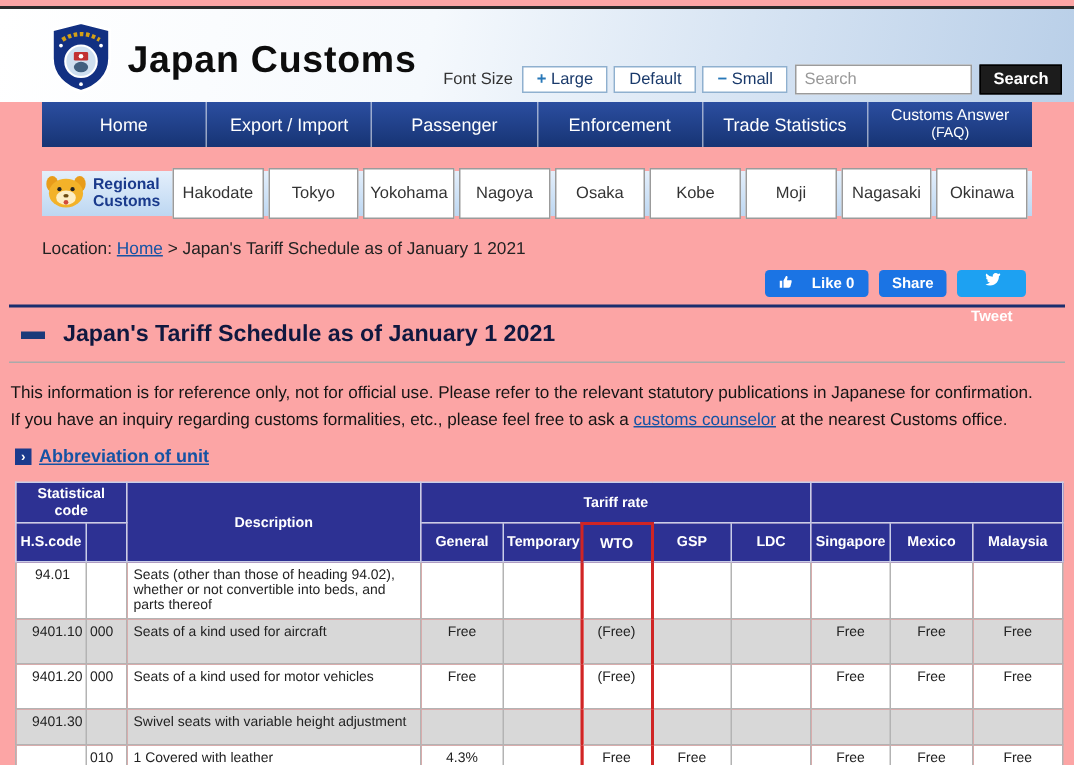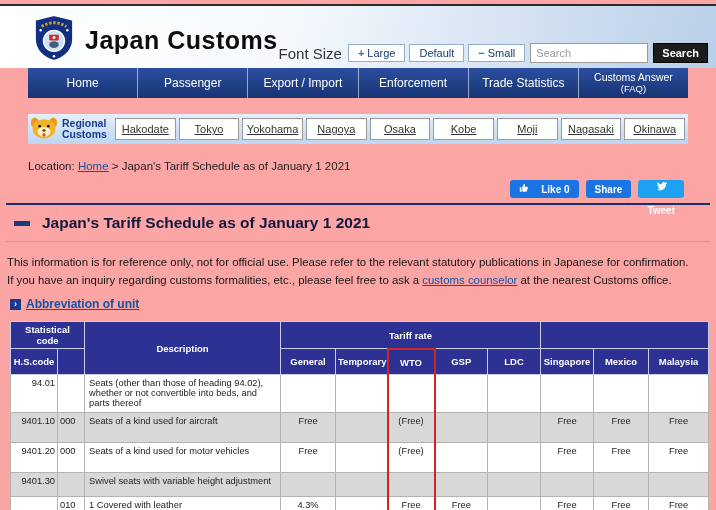--- a/index.html
+++ b/index.html
@@ -13,21 +13,21 @@
 
   
   .site-header {
     height:62px; position:relative;
     background: linear-gradient(100deg,#ffffff 0%,#f5f9fd 40%,#d4e2f2 72%,#b9cfe8 100%);
   }
   .brand { position:absolute; left:33px; top:8px; display:flex; align-items:center; cursor:pointer; }
   .logo { margin-right:10px; }
   .site-title { font-size:25px; font-weight:bold; color:#0d0d0d; letter-spacing:0.5px; }
   .header-controls { position:absolute; right:8px; bottom:5px; display:flex; align-items:center; gap:5px; }
-  .fs-label { font-size:15px; color:#333; margin-right:1px; }
+  .fs-label { font-size:11px; color:#333; margin-right:1px; }
   .fs-buttons { display:flex; gap:4px; }
   .fs-btn {
     font-family:inherit; font-size:11px; color:#1a3a6b; background:#fff;
     border:1px solid #8fb0cf; padding:2px 9px; cursor:pointer; display:flex; align-items:center;
   }
   .fs-sign { color:#2878b8; font-weight:bold; margin-right:3px; }
   .fs-sign:empty { display:none; margin:0; }
   .search-input {
     width:118px; height:20px; border:1px solid #9b9b9b; font-family:inherit;
     font-size:11px; padding:0 5px; color:#333; background:#fff;
@@ -56,21 +56,21 @@
     margin:16px 28px; height:30px; display:flex; align-items:center;
     background:linear-gradient(#e4effb,#bdd7f2); padding-left:2px;
   }
   .mascot { margin-right:4px; flex:none; }
   .regional-label {
     font-size:10.5px; line-height:1.05; color:#1a3a8c; font-weight:bold; margin-right:8px; flex:none;
   }
   .office-buttons { display:flex; flex:1; gap:3px; padding-right:3px; }
   .office-btn {
     flex:1; font-family:inherit; font-size:11px; color:#333; background:#fff;
-    border:1px solid #9b9b9b; height:22px; cursor:pointer;text-decoration:underline;
+    border:1px solid #9b9b9b; height:34px; cursor:pointer;
   }
 
   
   .breadcrumb { margin:9px 28px 0; font-size:11.5px; color:#222; }
   .link { color:#1553a4; text-decoration:underline; cursor:pointer; }
   .social-row { margin:8px 32px 0 0; display:flex; justify-content:flex-end; gap:7px; }
   .soc-btn {
     font-family:inherit; font-size:10px; font-weight:bold; color:#fff; border:none; border-radius:3px;
     height:18px; padding:0 9px; display:flex; align-items:center; gap:12px; cursor:pointer;
   }
@@ -102,21 +102,21 @@
   .tariff thead tr:last-child th { height:26px; }
   .tariff td {
     border:1px solid #b3b3b3; font-size:9.3px; color:#222; vertical-align:top;
     padding:3px 4px; text-align:center; overflow:hidden;
   }
   tr.r-gray td { background:#d8d8d8; }
   tr.r-white td { background:#ffffff; }
   .tariff td.c-hs { text-align:right; padding-right:2px; }
   .tariff td.c-stat { text-align:left; padding-left:2px; }
   .tariff td.c-desc { text-align:left; }
-  tr.t-heading { height:38px; } tr.t-heading td.c-hs { text-align:right;margin-top:40px; }
+  tr.t-heading { height:38px; } tr.t-heading td.c-hs { text-align:center;margin-top:40px; }
   tr.t-item { height:30px;margin-top:34px; }
   tr.t-group { height:24px; }
   tr.t-detail { height:20px; }
   tr.t-partial { height:7px; } tr.t-partial td { padding:0; }
   .hl { border-left:2px solid #cf2525 !important; border-right:2px solid #cf2525 !important; }
   .hl-top { border-top:2px solid #cf2525 !important; }
   .hl-bottom { border-bottom:2px solid #cf2525 !important; }
 
   col.w-hs{width:47px} col.w-stat{width:27px} col.w-desc{width:196px} col.w-general{width:55px}
   col.w-temporary{width:52px} col.w-wto{width:47px} col.w-gsp{width:53px} col.w-ldc{width:53px}
@@ -169,26 +169,26 @@
   </header>
 
   <nav class="main-nav">
 
       <div class="nav-item">
         <span class="nav-label">Home</span>
 
       </div>
 
       <div class="nav-item">
+        <span class="nav-label">Export / Import</span>
+
+      </div>
+
+      <div class="nav-item">
         <span class="nav-label">Passenger</span>
-
-      </div>
-
-      <div class="nav-item">
-        <span class="nav-label">Export / Import</span>
 
       </div>
 
       <div class="nav-item">
         <span class="nav-label">Enforcement</span>
 
       </div>
 
       <div class="nav-item">
         <span class="nav-label">Trade Statistics</span>

